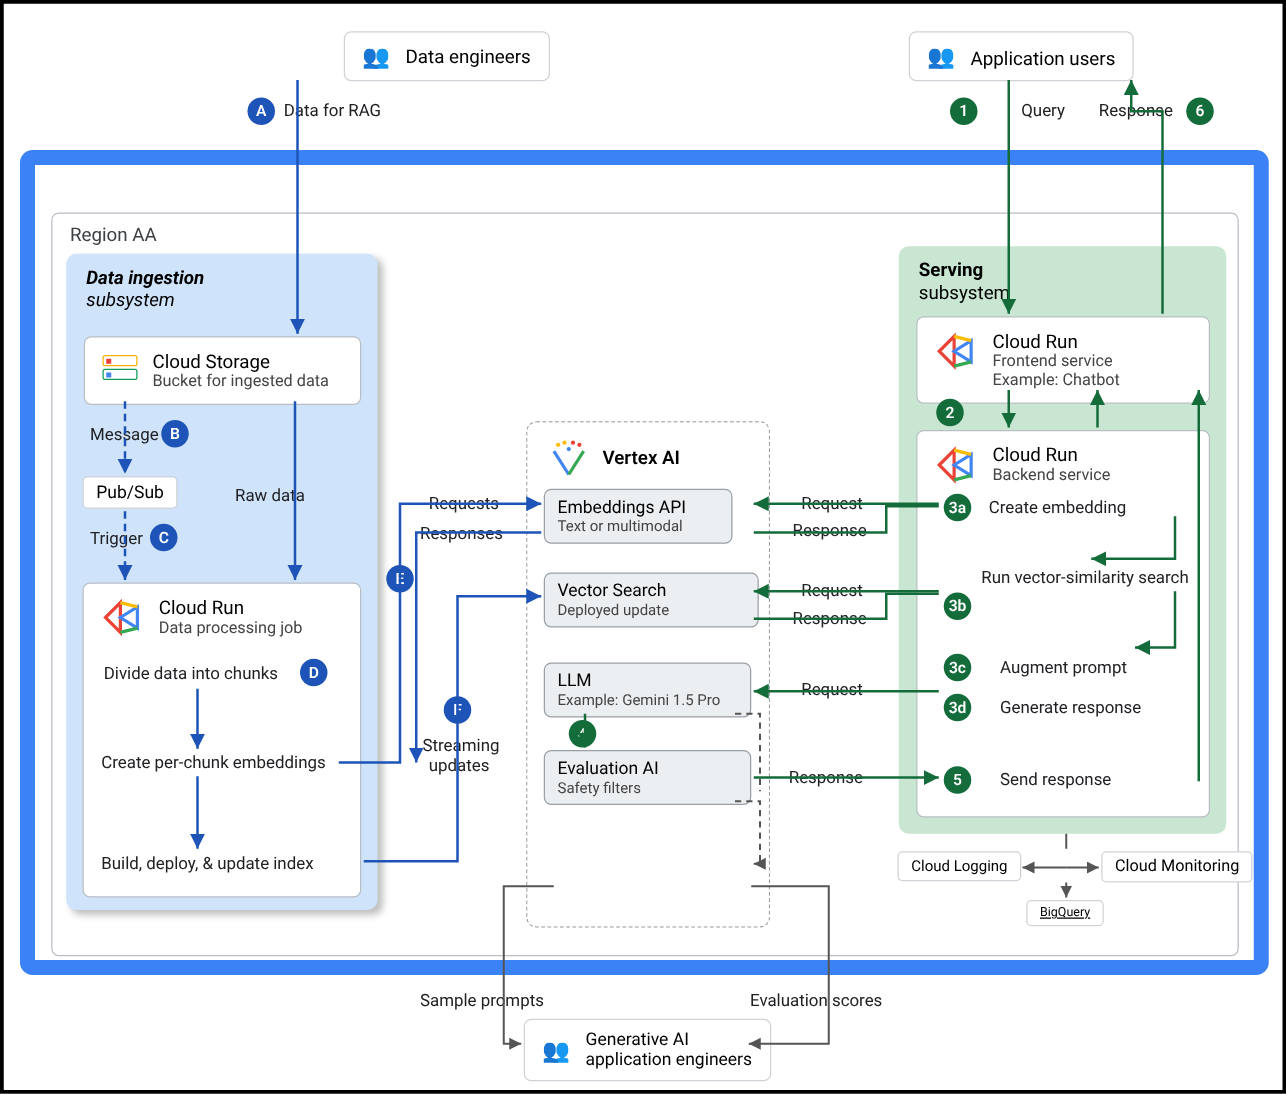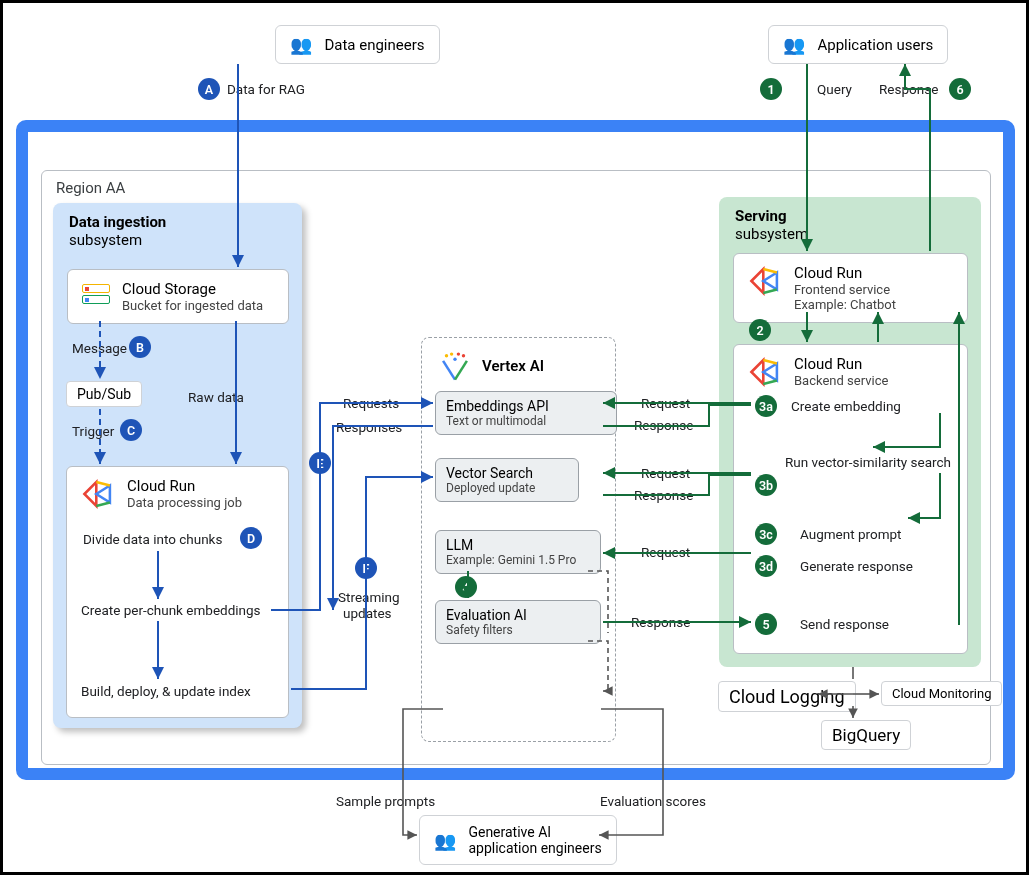--- a/index.html
+++ b/index.html
@@ -42,21 +42,21 @@
 </style>
 </head>
 <body>
 
 <div class="frame">
 
   <div class="card" style="left:272px; top:22px;">
     <span class="icon-people"></span>
     <span class="title">Data engineers</span>
   </div>
-  <div class="card" style="left:765px; top:22px;">
+  <div class="card" style="left:724px; top:22px;align-items:flex-end;">
     <span class="icon-people"></span>
     <span class="title">Application users</span>
   </div>
 
   <div class="badge blue" style="left:195px; top:75px;">
       <span>A</span>
     </div>
   <div class="lbl" style="left:224px; top:78px;">Data for RAG</div>
 
   <div class="badge green" style="left:757px; top:75px;">
@@ -70,21 +70,21 @@
 
   <div class="gcloud" style="left:13px; top:117px; width:999px; height:660px;">
     <div class="gcloud-label"><b>Google</b><span> Cloud</span></div>
   </div>
 
   <div class="region" style="left:38px; top:167px; width:950px; height:595px;">
     <div class="region-label">Region AA</div>
   </div>
 
   <div class="ingest" style="left:50px; top:200px; width:249px; height:525px;">
-    <div class="panel-title" style="top:10px;">
+    <div class="panel-title" style="top:10px;font-style:italic;">
       <b>Data ingestion</b><span>subsystem</span>
     </div>
   </div>
 
   <div class="service" style="left:64px; top:266px; width:222px;">
     <span class="icon-storage">
         <span></span>
         <span></span>
       </span>
     <span class="txt">
@@ -149,25 +149,25 @@
        <path d="M20 36 L34 14" stroke="#34a853" stroke-width="3" fill="none"></path>
        <circle cx="10" cy="8" r="2" fill="#fbbc04"></circle>
         <circle cx="16" cy="6" r="2" fill="#fbbc04"></circle>
        <circle cx="24" cy="6" r="2" fill="#ea4335"></circle>
         <circle cx="30" cy="8" r="2" fill="#ea4335"></circle>
        <circle cx="20" cy="12" r="2" fill="#4285f4"></circle>
      </svg>
      <span class="col-title" style="position:static;">Vertex AI</span>
   </div>
 
-  <div class="pill" style="left:432px; top:388px; width:182px;">
+  <div class="pill" style="left:432px; top:388px; width:151px;">
     <div class="t">Embeddings API</div>
     <div class="s">Text or multimodal</div>
   </div>
-  <div class="pill" style="left:432px; top:455px; width:144px;">
+  <div class="pill" style="left:432px; top:455px; width:172px;">
     <div class="t">Vector Search</div>
     <div class="s">Deployed update</div>
   </div>
   <div class="pill" style="left:432px; top:527px; width:166px;">
     <div class="t">LLM</div>
     <div class="s">Example: Gemini 1.5 Pro</div>
   </div>
   <div class="badge green" style="left:452px; top:573px;">
       <span>4</span>
     </div>
@@ -238,27 +238,27 @@
   <div class="lbl" style="left:797px; top:613px;">Send response</div>
 
   <div class="lbl" style="left:638px; top:392px;">Request</div>
   <div class="lbl" style="left:631px; top:414px;">Response</div>
   <div class="lbl" style="left:638px; top:462px;">Request</div>
   <div class="lbl" style="left:631px; top:484px;">Response</div>
   <div class="lbl" style="left:638px; top:541px;">Request</div>
   <div class="lbl" style="left:628px; top:611px;">Response</div>
 
   <div class="card minor" style="left:715px; top:678px;">
-    <span class="t" style="font-size:18px;">Cloud Logging</span>
+    <span class="t" style="font-size:12px;">Cloud Logging</span>
   </div>
   <div class="card minor" style="left:878px; top:678px;">
     <span class="t" style="font-size:13px;">Cloud Monitoring</span>
   </div>
   <div class="card minor" style="left:818px; top:717px;">
-    <span class="t" style="font-size:17px;">BigQuery</span>
+    <span class="t" style="font-size:10px;text-decoration:underline;">BigQuery</span>
   </div>
 
   <div class="lbl" style="left:333px; top:790px;">Sample prompts</div>
   <div class="lbl" style="left:597px; top:790px;">Evaluation scores</div>
   <div class="card" style="left:416px; top:812px;">
     <span class="icon-people"></span>
     <span class="txt">
       <div class="title" style="font-size:14px;">Generative AI</div>
       <div class="title" style="font-size:14px;">application engineers</div>
     </span>

